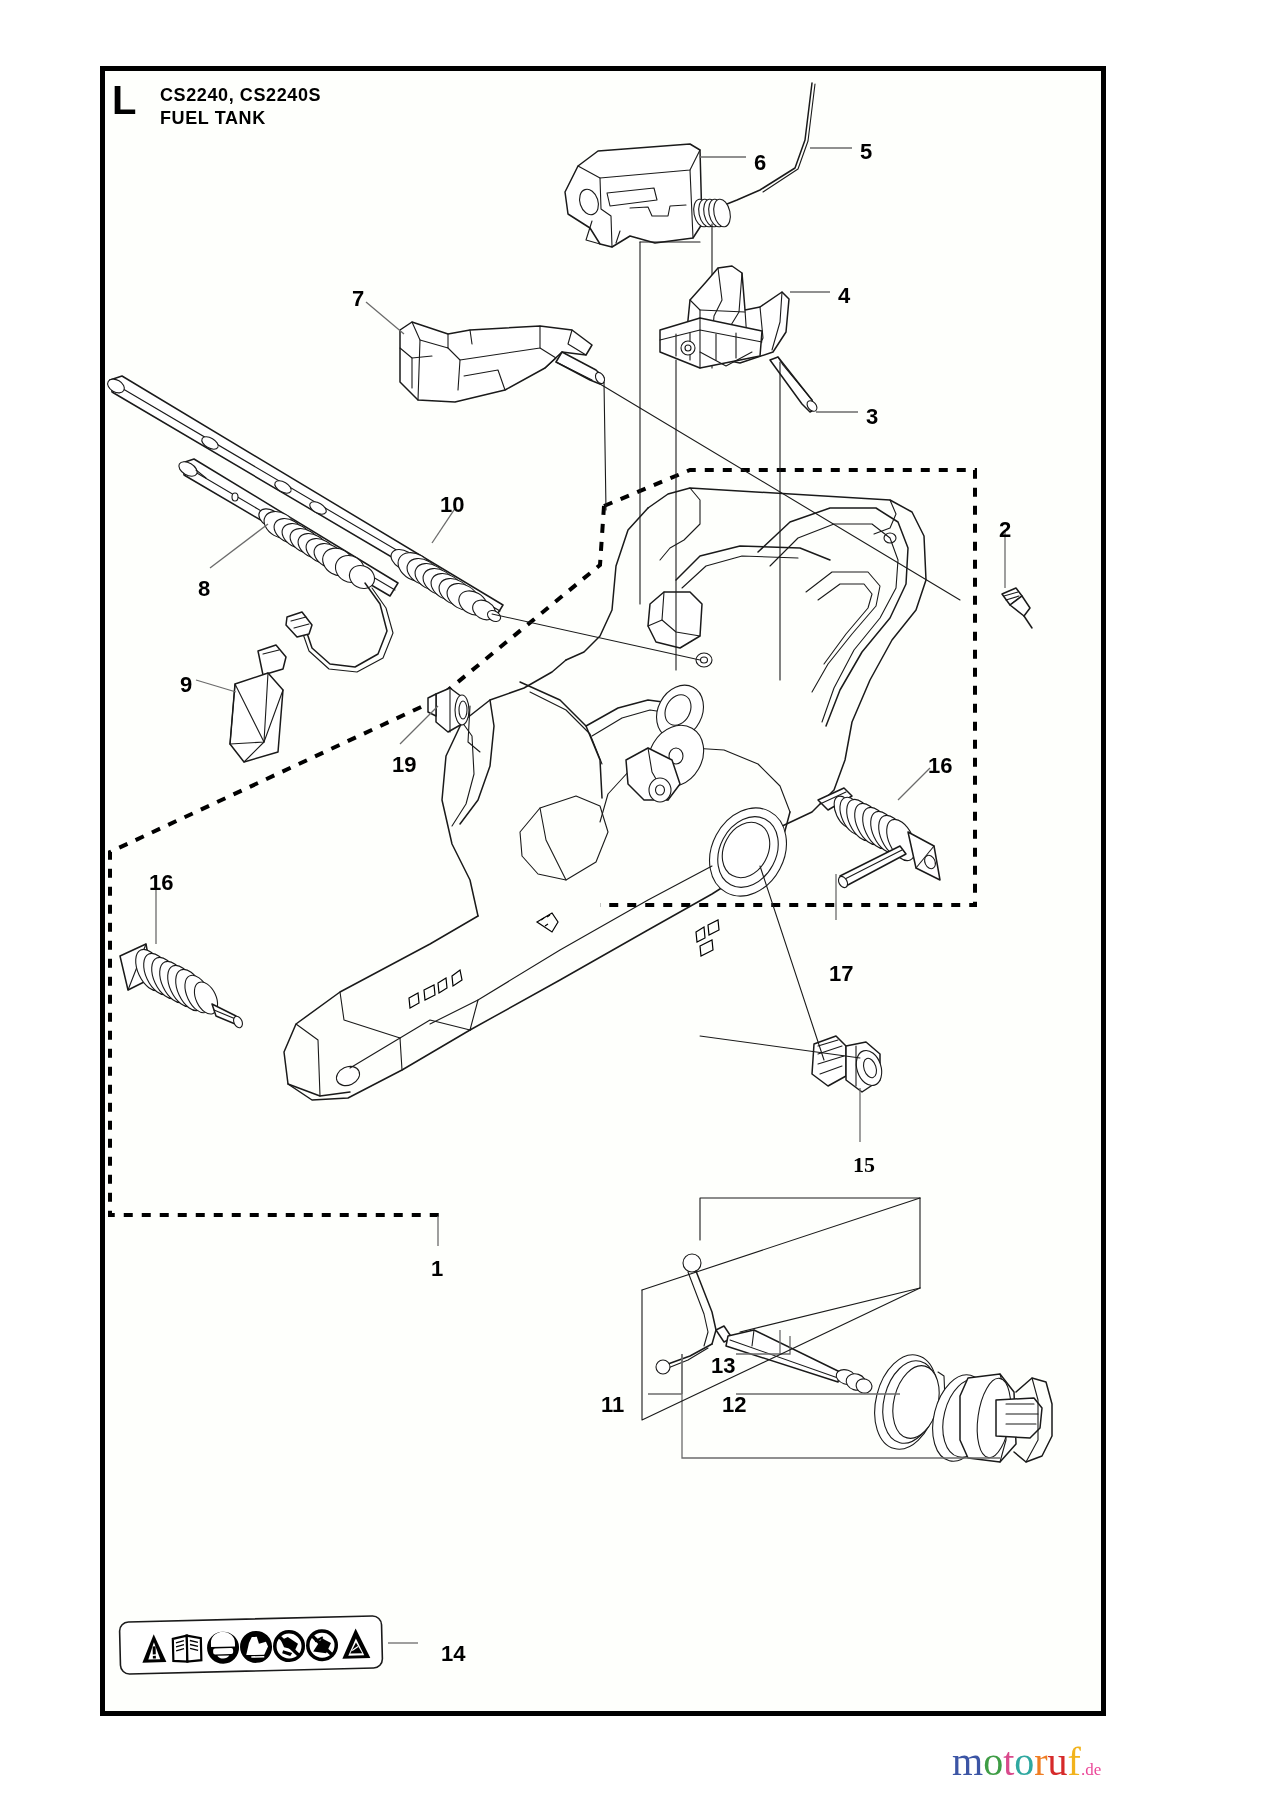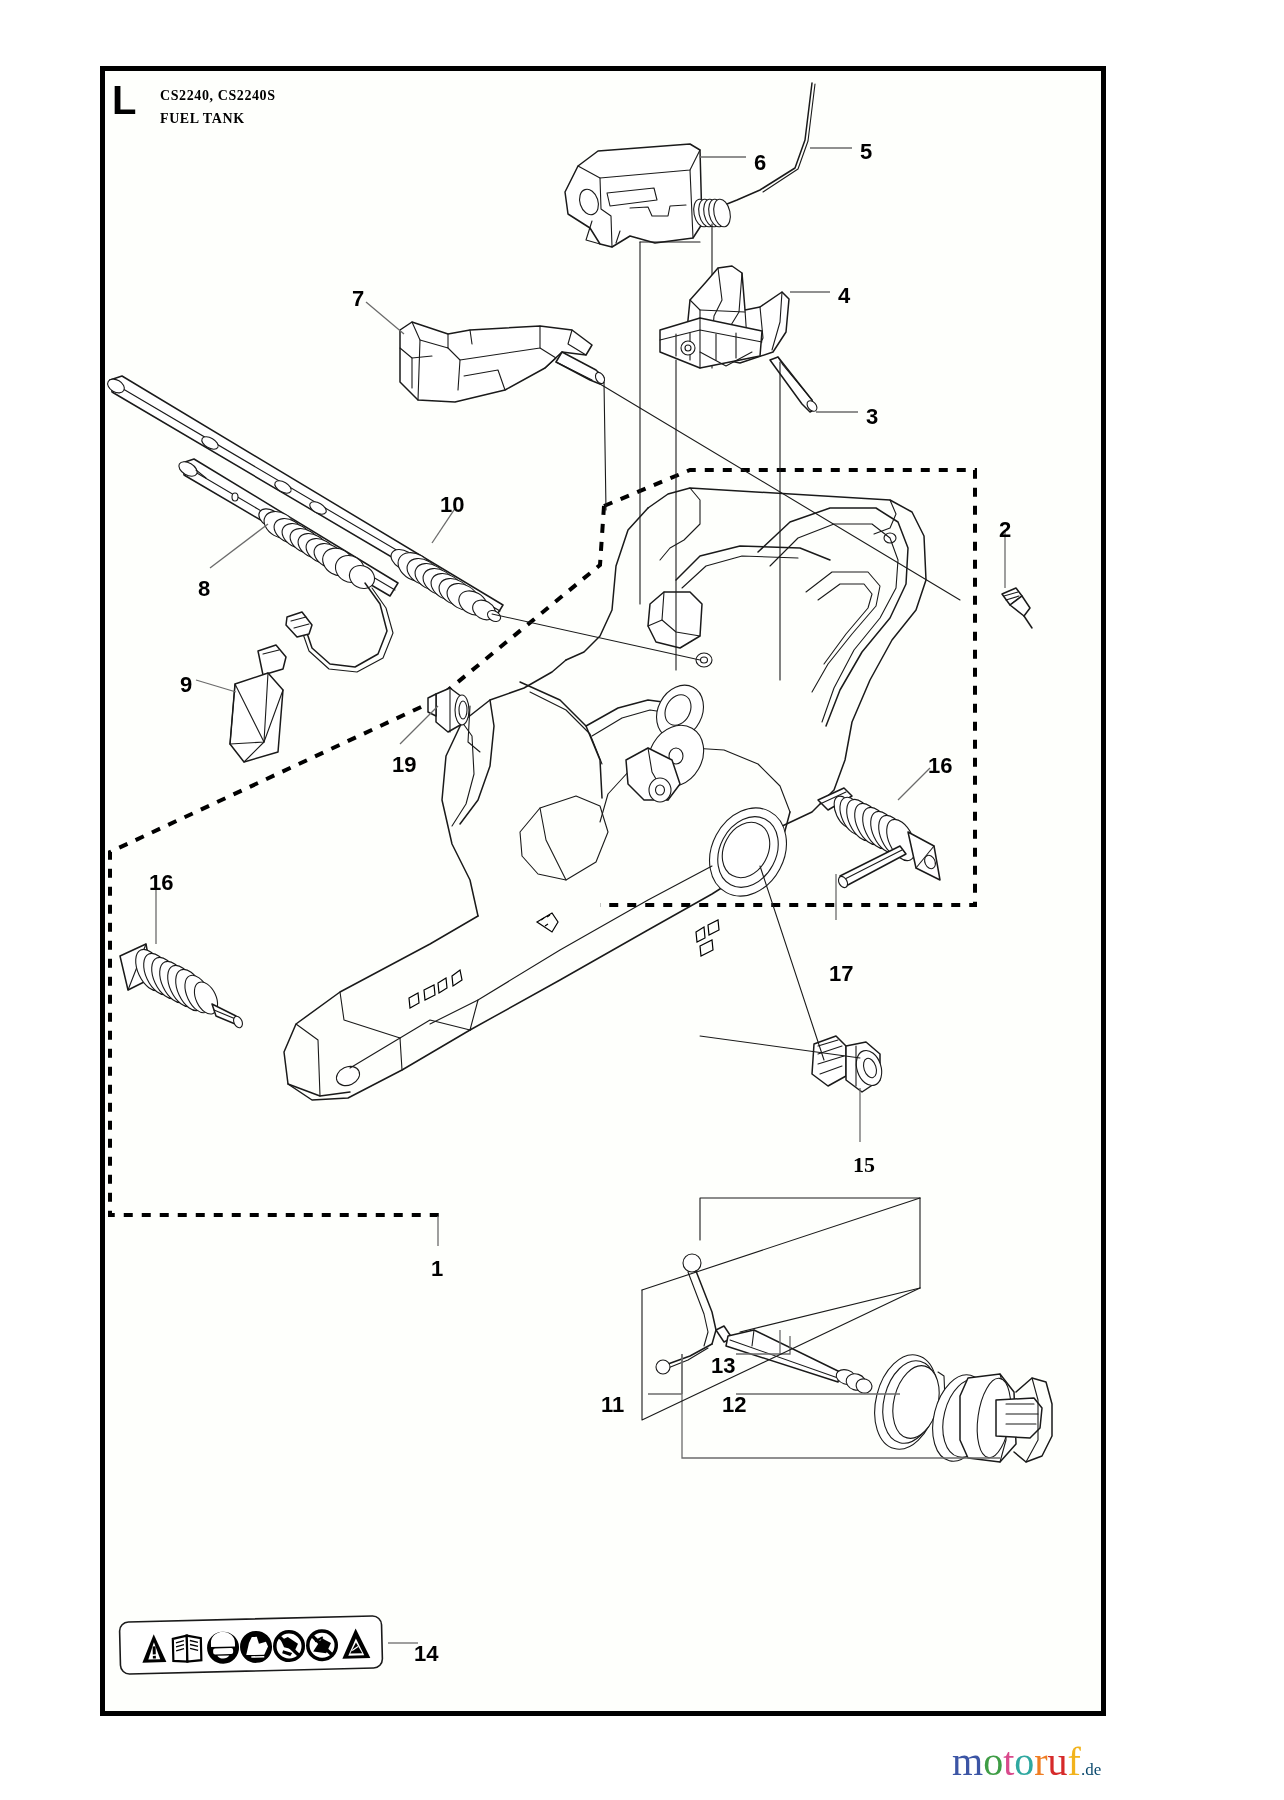--- a/index.html
+++ b/index.html
@@ -42,27 +42,27 @@
     line-height: 36px;
     letter-spacing: 0px;
     color: #000;
     width: 48px;
     font-family: "Liberation Sans", sans-serif;
   }
   #header-titles {
     margin-top: 2px;
   }
   .title-line {
-    font-size: 14px;
+    font-size: 18px;
     font-weight: bold;
     letter-spacing: 0.6px;
     line-height: 23px;
     color: #000;
     white-space: nowrap;
-    font-family: Liberation Serif, serif;
+    font-family: Liberation Sans, sans-serif;
   }
   
   #canvas {
     position: absolute;
     left: 0;
     top: 0;
     width: 1284px;
     height: 1800px;
     pointer-events: none;
   }
@@ -81,21 +81,21 @@
     position: absolute;
     left: 952px;
     top: 1742px;
     font-family: "Liberation Serif", serif;
     font-size: 40px;
     line-height: 40px;
     white-space: nowrap;
   }
   #watermark .wm-de {
     font-size: 17px;
-    color: #0c4a6e;
+    color: #ec4899;
     vertical-align: baseline;
   }
   
   #decal {
     position: absolute;
     left: 118px;
     top: 1615px;
     width: 268px;
     height: 62px;
   }
@@ -591,21 +591,21 @@
       <div class="callout" style="left: 838px; top: 285px;">4</div>
       <div class="callout" style="left: 860px; top: 141px;">5</div>
       <div class="callout" style="left: 754px; top: 152px;">6</div>
       <div class="callout" style="left: 352px; top: 288px;">7</div>
       <div class="callout" style="left: 198px; top: 578px;">8</div>
       <div class="callout" style="left: 180px; top: 674px;">9</div>
       <div class="callout" style="left: 440px; top: 494px;">10</div>
       <div class="callout" style="left: 601px; top: 1394px;">11</div>
       <div class="callout" style="left: 711px; top: 1394px; margin-left: 11px;">12</div>
       <div class="callout" style="left: 711px; top: 1355px; text-align: right;">13</div>
-      <div class="callout" style="left: 414px; top: 1643px;">14</div>
+      <div class="callout" style="left: 441px; top: 1643px;">14</div>
       <div class="callout" style="left: 853px; top: 1154px; font-family: Liberation Serif, serif;">15</div>
       <div class="callout" style="left: 149px; top: 872px;">16</div>
       <div class="callout" style="left: 928px; top: 755px;">16</div>
       <div class="callout" style="left: 829px; top: 930px; margin-top: 33px;">17</div>
       <div class="callout" style="left: 392px; top: 754px;">19</div>
     </div>
 
   <div id="watermark"><span style="color: rgb(60, 85, 165);">m</span><span style="color: rgb(63, 157, 70);">o</span><span style="color: rgb(217, 74, 140);">t</span><span style="color: rgb(47, 168, 160);">o</span><span style="color: rgb(239, 125, 34);">r</span><span style="color: rgb(214, 42, 42);">u</span><span style="color: rgb(242, 179, 28);">f</span><span class="wm-de">.de</span></div>
 
 </div>

